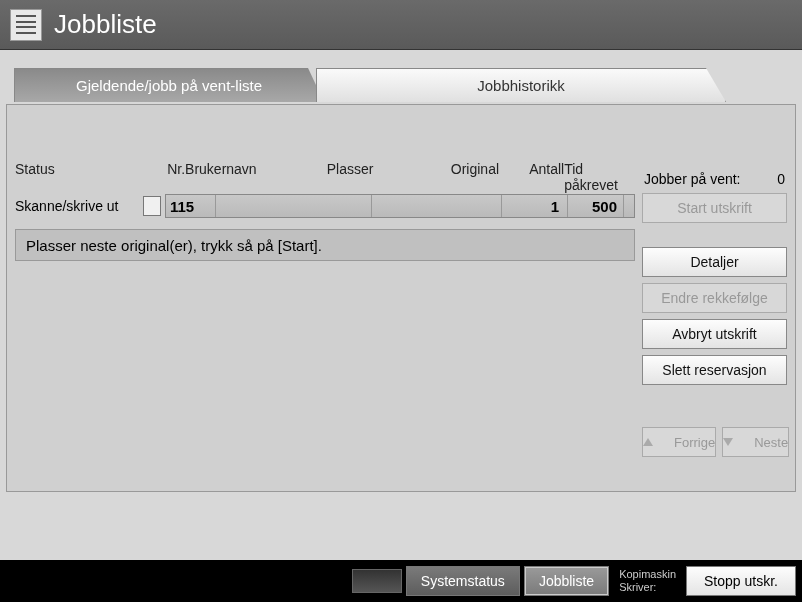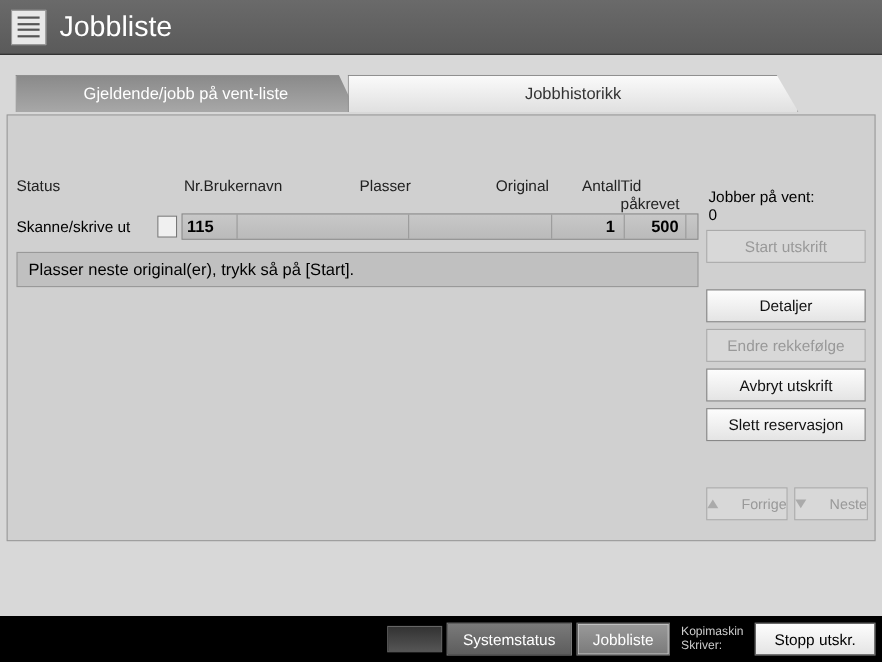--- a/index.html
+++ b/index.html
@@ -151,25 +151,24 @@
   }
   
   .side-panel {
     position: absolute;
     right: 8px;
     top: 66px;
     width: 145px;
   }
   .pending-row {
     display: flex;
-    justify-content: flex-end;
+    justify-content: space-between;
     font-size: 14px;
     margin-bottom: 6px;
     padding: 0 2px;
-    flex-direction: column;
   }
   .side-btn {
     width: 100%;
     height: 30px;
     margin-bottom: 6px;
     border: 1px solid #888;
     font-size: 14px;
     cursor: pointer;
   }
   .side-btn.enabled {

